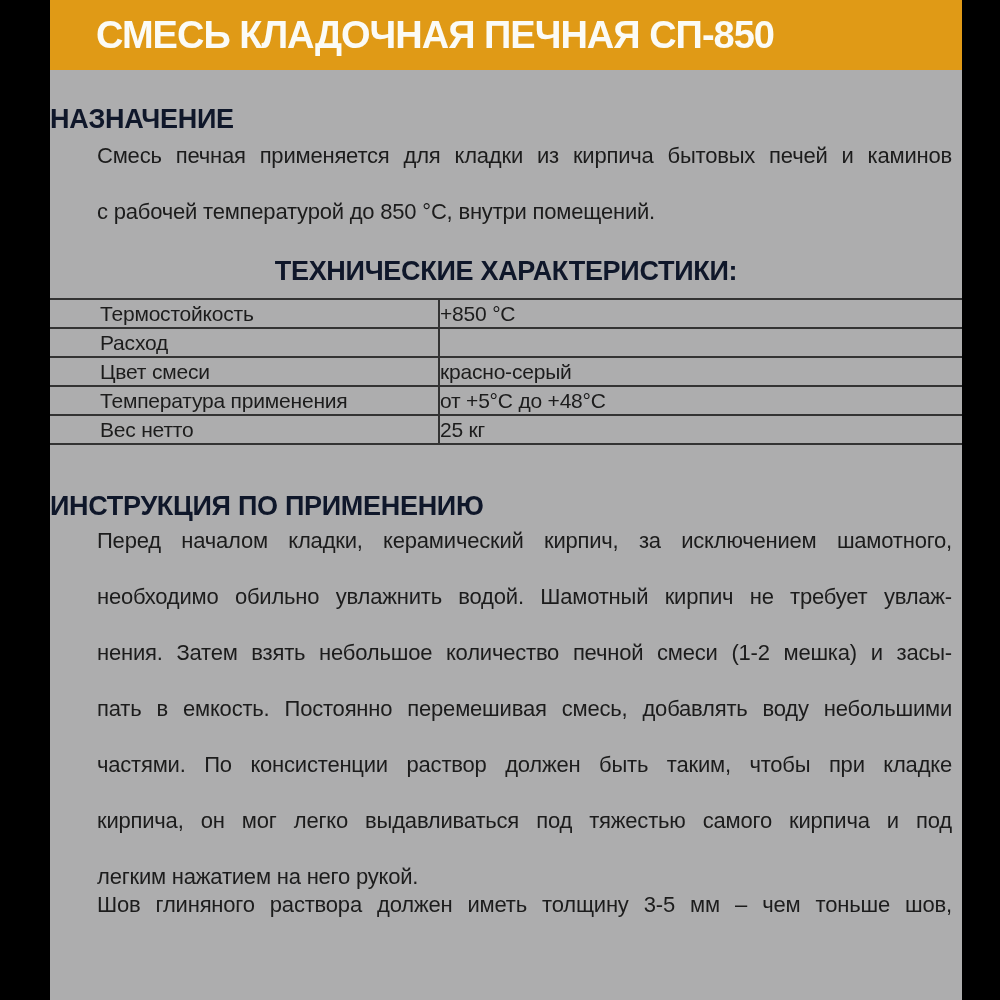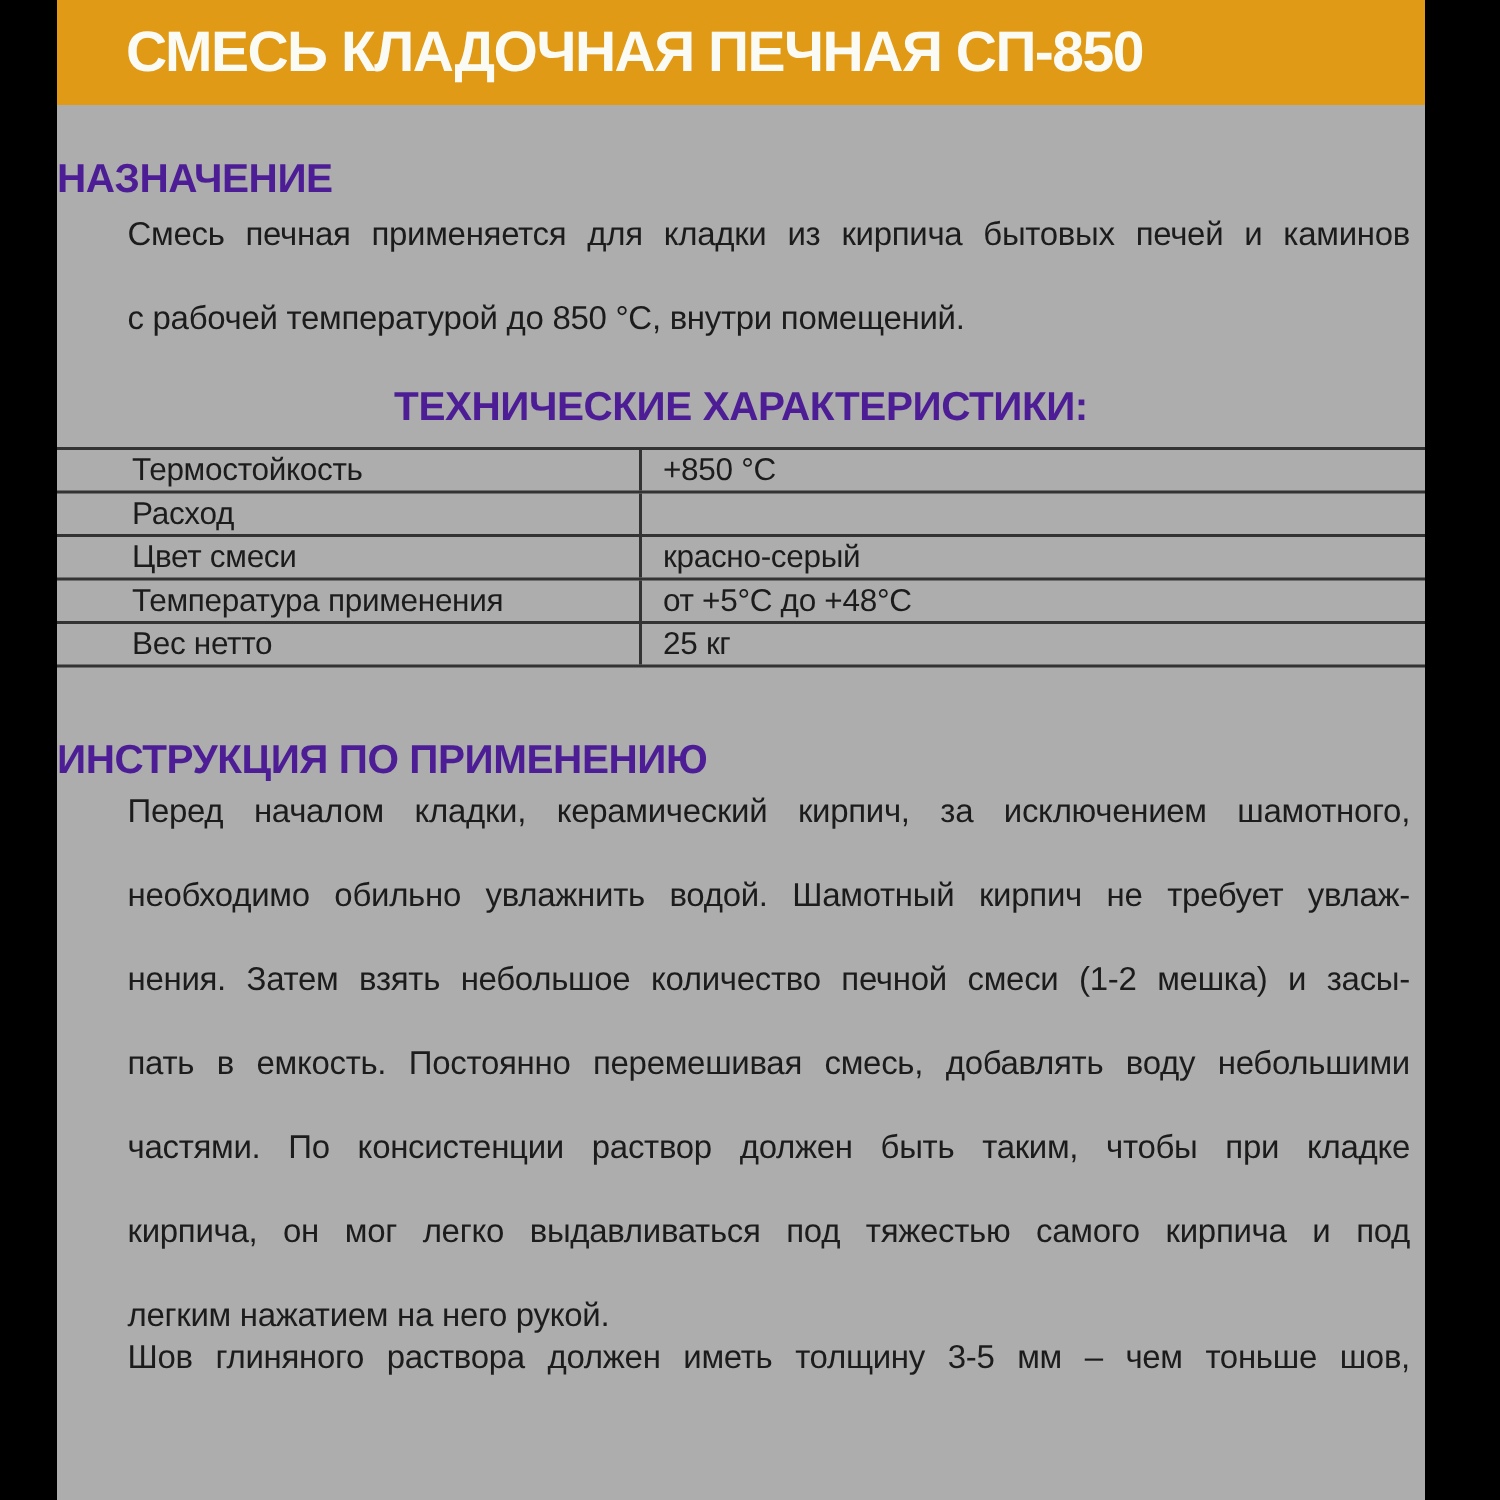--- a/index.html
+++ b/index.html
@@ -5,21 +5,21 @@
   html, body { margin: 0; padding: 0; }
   body {
     width: 1000px; height: 1000px;
     background: #000000;
     font-family: "Liberation Sans", sans-serif;
     position: relative;
     overflow: hidden;
   }
   .page-col {
     position: absolute;
-    left: 38px; top: 0;
+    left: 50px; top: 0;
     width: 912px; height: 1000px;
   }
   .header-bar {
     height: 70px;
     background: #E09A16;
     display: flex;
     align-items: center;
   }
   .page-title {
     margin: 0 0 0 46px;
@@ -31,21 +31,21 @@
   }
   .body-area {
     background: #ADADAE;
     height: 930px;
     overflow: hidden;
   }
   .inset { margin-left: 47px; margin-right: 10px; }
   .sec-heading {
     font-size: 27px;
     font-weight: bold;
-    color: #4c1d95;
+    color: #0f172a;
     margin: 0;
     line-height: 30px;
     letter-spacing: -0.3px;
   }
   .para {
     font-size: 22px;
     line-height: 28px;
     color: #1C1C1C;
     letter-spacing: -0.2px;
   }
@@ -79,21 +79,21 @@
   }
   .tcell.label {
     width: 390px;
     padding-left: 50px;
     padding-right: 10px;
     border-right: 2px solid #333333;
     flex: none;
   }
   .tcell.value {
     flex: 1;
-    padding-left: 14px;
+    padding-left: 0;
     padding-right: 10px;
     white-space: pre-line;
   }
 </style>
 </head>
 <body>
 
 <div class="page-col">
 
   <div class="header-bar">

